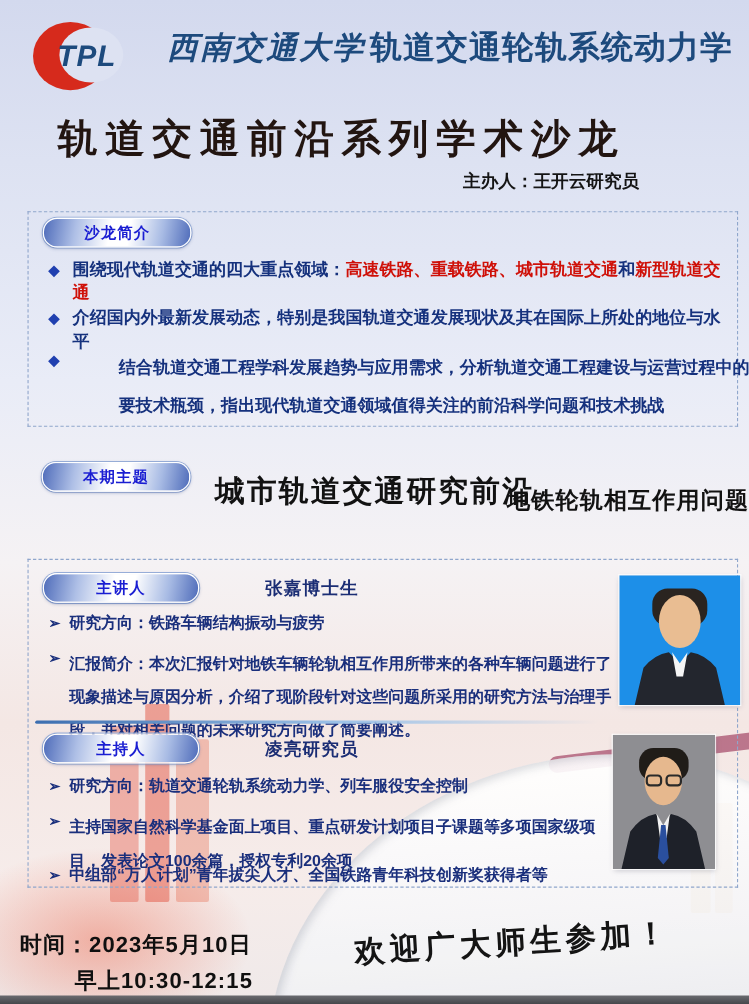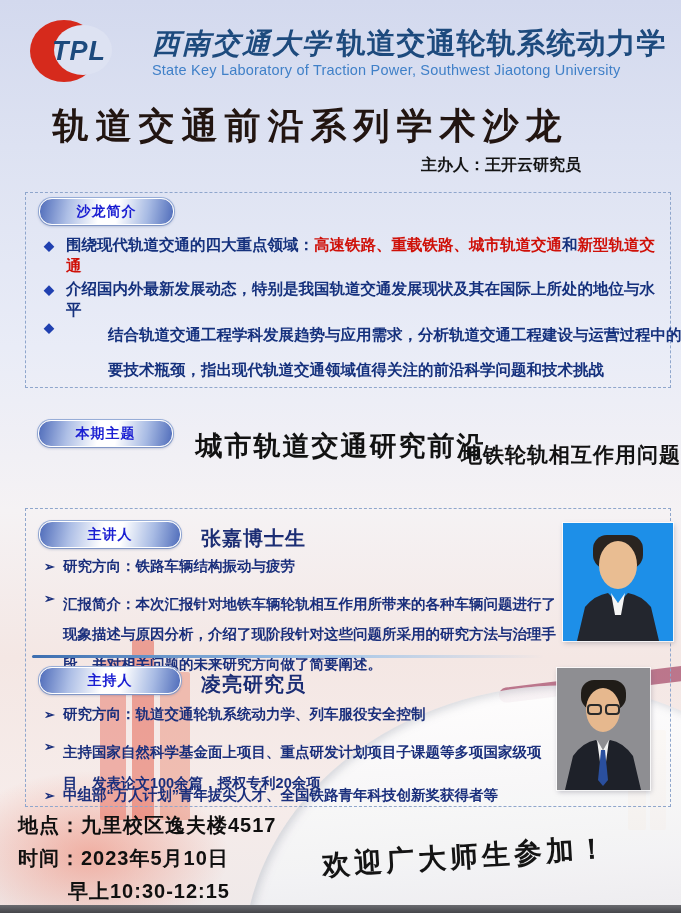--- a/index.html
+++ b/index.html
@@ -44,21 +44,21 @@
   .diamond{color:#2040b0;font-size:13px;margin:3px 12px 0 0;}
   .red{color:#cf1008;}
   .navy{color:#15317d;}
   .arrow-row{position:absolute;display:flex;align-items:flex-start;font-weight:700;font-size:14.5px;color:#1a2f7c;}
   .arrow{color:#1a2f7c;font-size:13px;margin:2px 8px 0 0;}
   .wrapped{width:505px;line-height:30px;}
   .wrapped2{width:500px;line-height:31px;}
   
   .topic-title1{left:0;top:428px;width:681px;text-align:center;font-weight:900;font-size:27px;color:#121212;letter-spacing:2px;}
   .topic-title2{left:0;top:441px;width:681px;text-align:right;font-weight:700;font-size:21px;color:#121212;letter-spacing:1px;}
-  .person-name{position:absolute;font-weight:900;font-size:20px;color:#1b2d74;letter-spacing:1px;}
+  .person-name{position:absolute;font-weight:900;font-size:16px;color:#1b2d74;letter-spacing:1px;margin-left:40px;}
   .divider{position:absolute;left:6px;top:146px;width:512px;height:3px;background:linear-gradient(90deg,#3c6eb0,#9ec3e8 55%,rgba(158,195,232,0));border-radius:2px;}
   
   .photo{position:absolute;box-shadow:0 0 0 1px rgba(255,255,255,.8),1px 2px 5px rgba(100,100,120,.4);}
   .photo svg{display:block;}
   
   .footer-line{position:absolute;font-weight:900;font-size:20px;color:#101010;letter-spacing:1px;}
   .welcome{left:322px;top:838px;font-family:"DejaVu Serif",serif;font-weight:900;font-size:28px;color:#141414;letter-spacing:4px;transform:rotate(-3.5deg);white-space:nowrap;}
 </style>
 </head>
 <body>
@@ -73,21 +73,20 @@
   <div class="bar bar5"></div>
   <div class="abs train-stripe"></div>
   <div class="abs train-body"></div>
 
   <div class="abs crescent"></div>
   <div class="abs logo-text">TPL</div>
   <div class="abs uni-row">
     <span class="uni-name">西南交通大学</span>
     <span class="lab-name">轨道交通轮轨系统动力学</span>
   </div>
-  <div class="abs eng-name">State Key Laboratory of Traction Power, Southwest Jiaotong University</div>
 
   <div class="abs main-title">轨道交通前沿系列学术沙龙</div>
   <div class="abs organizer">主办人：王开云研究员</div>
 
   <div class="abs dashed-box box1">
     <div class="pill" style="left:13px;top:5px;width:133px;text-align:center;">沙龙简介</div>
     <div class="diamond-row" style="left:18px;top:42px;">
       <span class="diamond">◆</span>
       <span><span class="navy">围绕现代轨道交通的四大重点领域：</span><span class="red">高速铁路、重载铁路、城市轨道交通</span><span class="navy">和</span><span class="red">新型轨道交通</span></span>
     </div>
@@ -148,19 +147,18 @@
       <rect x="24" y="12" width="45" height="30" rx="13" fill="#201c18"></rect>
       <ellipse cx="46" cy="42" rx="17" ry="22" fill="#e6b88e"></ellipse>
       <rect x="31" y="37" width="13" height="9" rx="3" fill="none" stroke="#2a2a2a" stroke-width="2"></rect>
       <rect x="49" y="37" width="13" height="9" rx="3" fill="none" stroke="#2a2a2a" stroke-width="2"></rect>
       <path d="M8 122 L16 88 Q26 74 39 72 L46 82 L53 72 Q66 74 76 88 L84 122 Z" fill="#1e2129"></path>
       <path d="M40 72 L46 82 L52 72 L49 94 L43 94 Z" fill="#f2f2f2"></path>
       <path d="M44 82 L48 82 L51 112 L46 118 L41 112 Z" fill="#2a4f9e"></path>
     </svg>
   </div>
 
-  <div class="footer-line" style="left:18px;top:812px;">地点：九里校区逸夫楼4517</div>
   <div class="footer-line" style="left:18px;top:845px;">时间：2023年5月10日</div>
   <div class="footer-line" style="left:68px;top:878px;">早上10:30-12:15</div>
   <div class="abs welcome">欢迎广大师生参加！</div>
 
   <div class="abs bottom-strip"></div>
 </div>
 
 </body></html>

